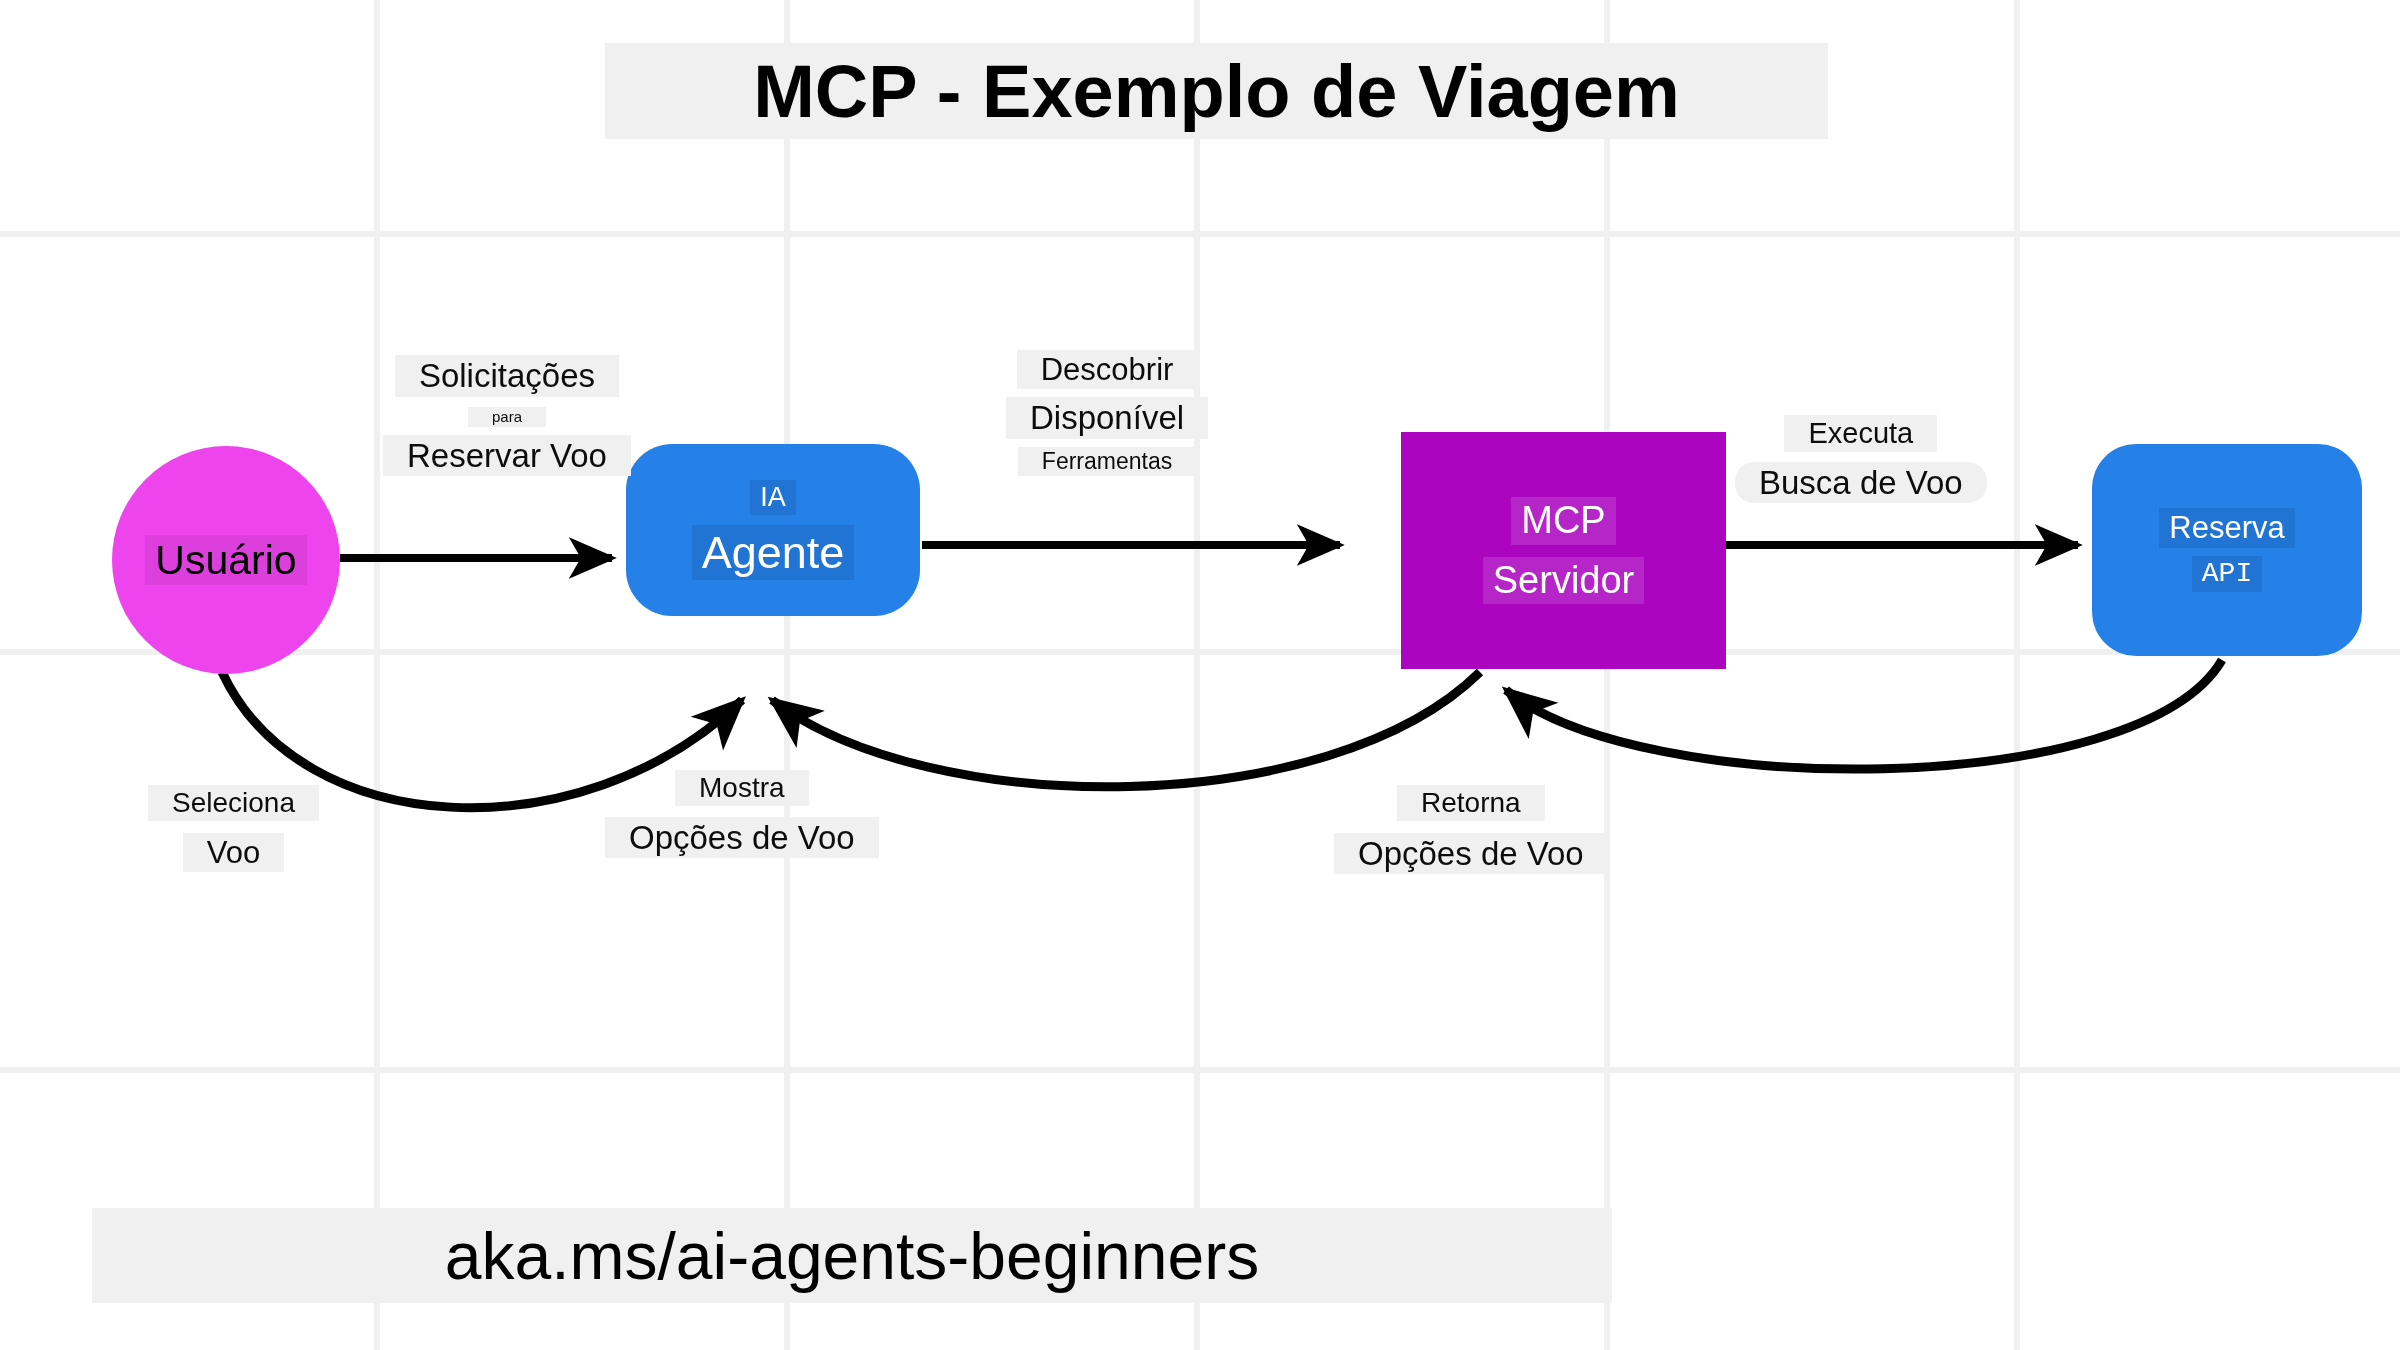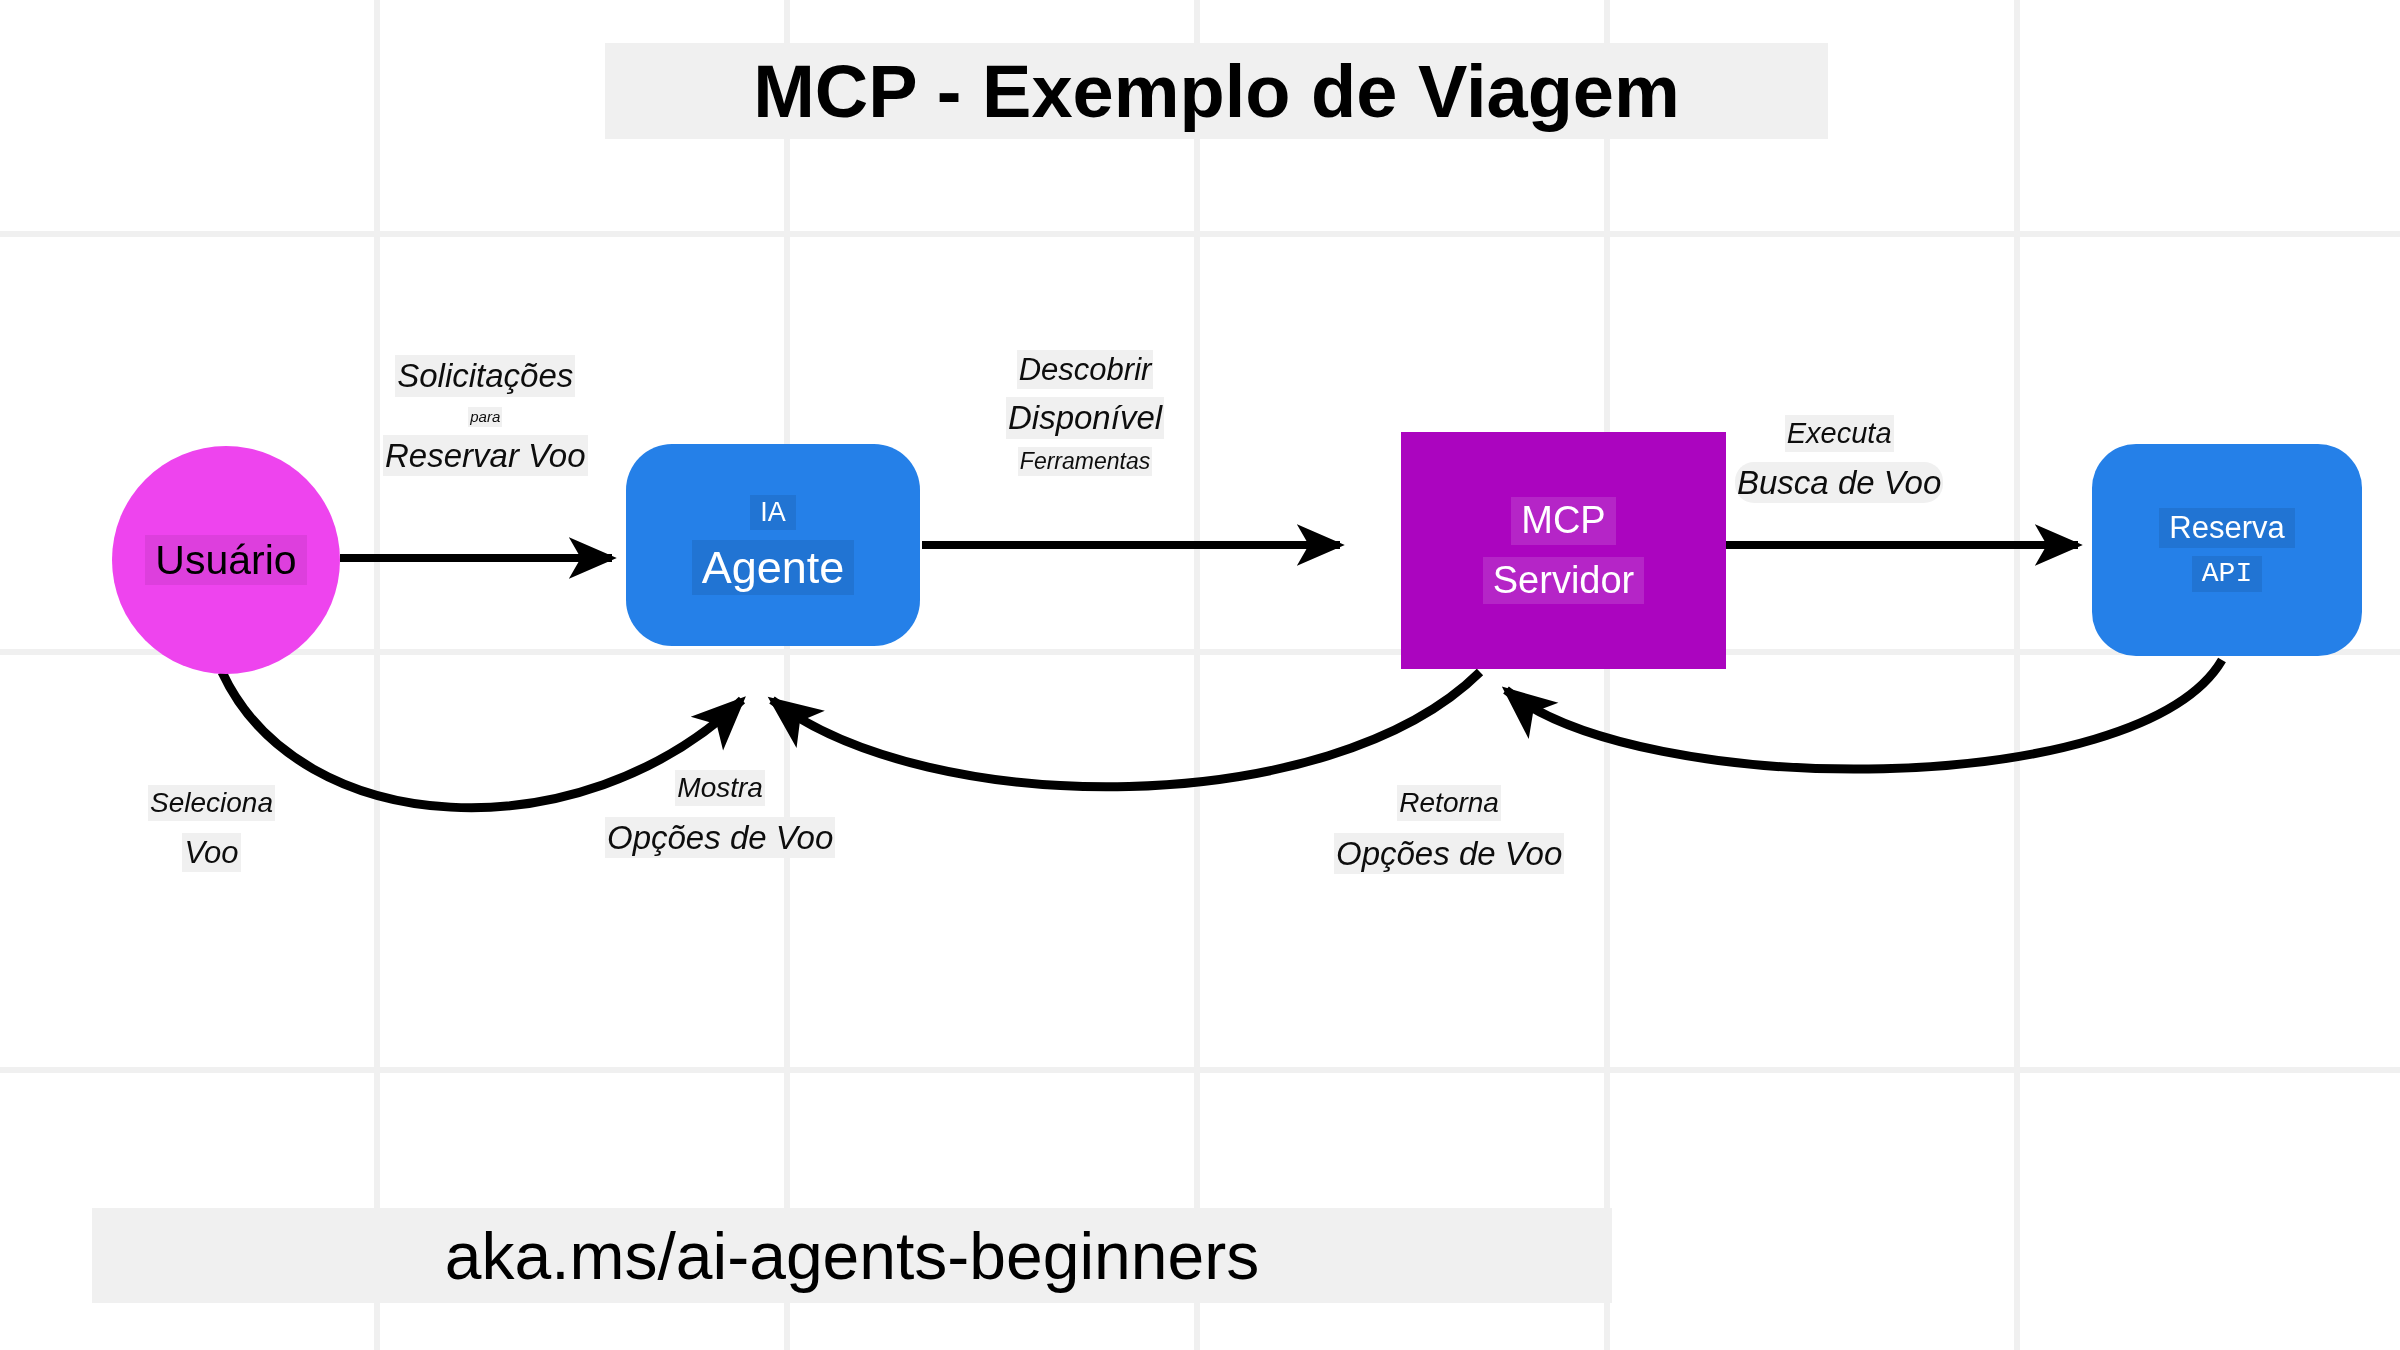--- a/index.html
+++ b/index.html
@@ -60,21 +60,21 @@
   }
   #node-user .node-line {
     color: #000000;
     font-size: 41px;
     background: rgba(0,0,0,0.07);
   }
   #node-agent {
     left: 626px;
     top: 444px;
     width: 294px;
-    height: 202px;
+    height: 172px;
     border-radius: 46px;
     background: #2580e8;
   }
   #node-agent .line-1 {
     color: #ffffff;
     font-size: 27px;
     background: rgba(0,0,0,0.09);
     margin-bottom: 10px;
   }
   #node-agent .line-2 {
@@ -126,24 +126,23 @@
   .edge-label {
     position: absolute;
     display: flex;
     flex-direction: column;
     align-items: center;
     color: #0d0d0d;
     white-space: nowrap;
   }
   .edge-label span {
     background: #f0f0f0;
-    padding: 1px 2px;
+    padding: 1px 24px;
     line-height: 1.2;
     display: inline-block;
-    font-style: italic;
   }
   #lbl-user-agent { left: 383px; top: 355px; }
   #lbl-user-agent .l1 { font-size: 33px; }
   #lbl-user-agent .l2 { font-size: 15px; margin-top: 10px; }
   #lbl-user-agent .l3 { font-size: 33px; margin-top: 8px; }
 
   #lbl-agent-server { left: 1006px; top: 350px; text-align: right; }
   #lbl-agent-server .l1 { font-size: 31px; }
   #lbl-agent-server .l2 { font-size: 33px; margin-top: 8px; }
   #lbl-agent-server .l3 { font-size: 23px; margin-top: 8px; }

